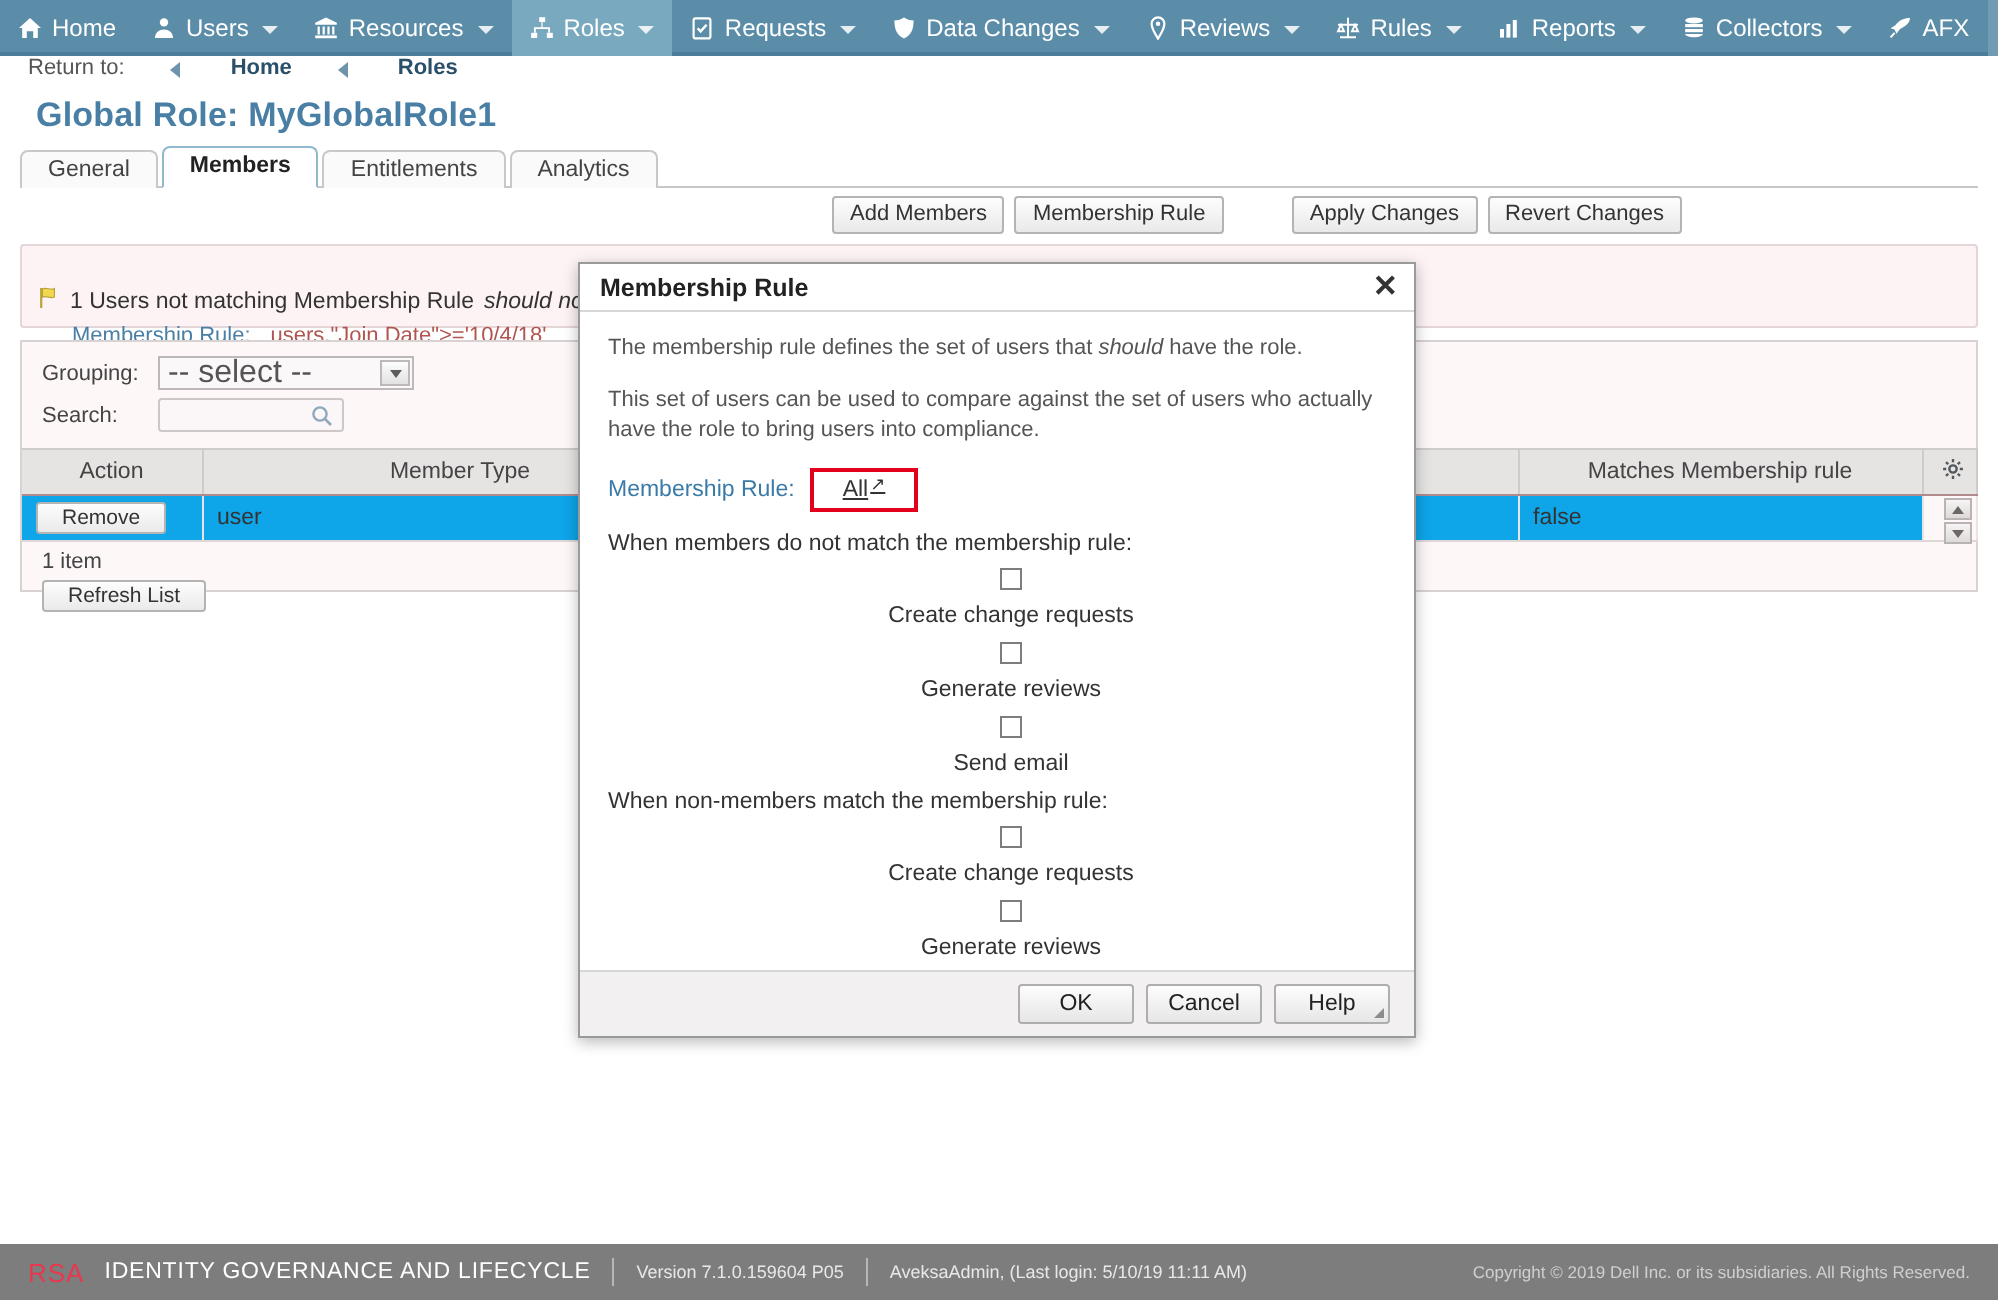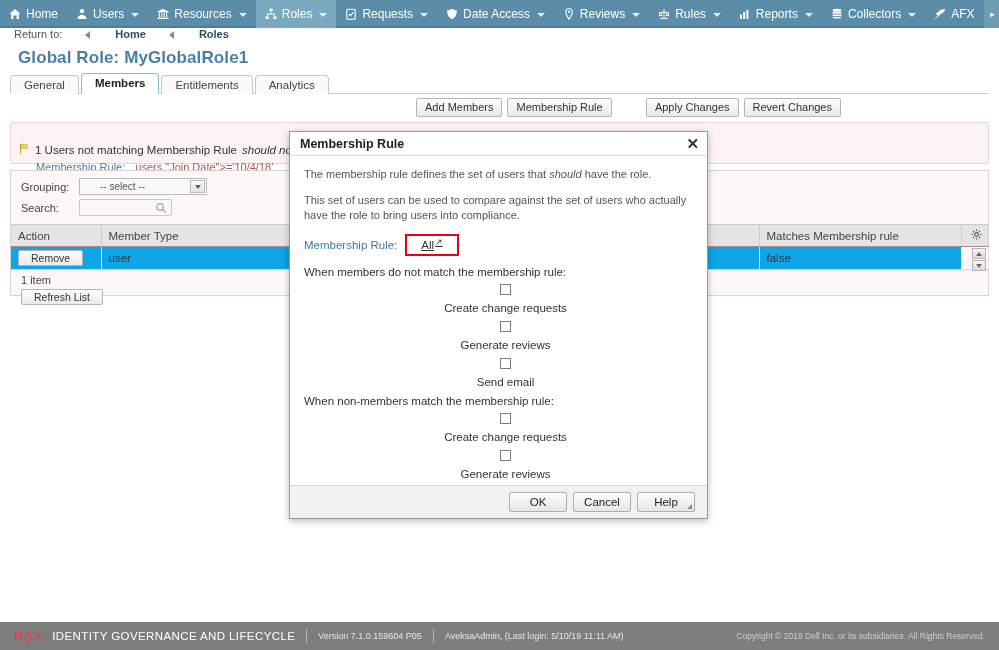--- a/index.html
+++ b/index.html
@@ -109,22 +109,22 @@
   
   .gridpanel {
     position: absolute; top: 170px; left: 10px; width: 979px; height: 126px;
     background: #fdf7f8; border: 1px solid #d9d2d3;
   }
   .gridtools { padding: 7px 10px 4px; }
   .toolline { display: flex; align-items: center; gap: 6px; margin-bottom: 4px; font-size: 11px; color: #444; }
   .toolline .tl-label { width: 52px; }
   .selectbox {
     width: 128px; height: 17px; border: 1px solid #bdb9ba; background: #fbf8f9;
-    display: flex; align-items: center; font-size: 10px; color: #555;
-    padding-left: 20px; position: relative; text-align: right;
+    display: flex; align-items: center; font-size: 16px; color: #555;
+    padding-left: 4px; position: relative; text-align: right;
   }
   .selectbox .sel-arrow {
     position: absolute; right: 1px; top: 1px; width: 15px; height: 13px;
     background: linear-gradient(#fdfdfd,#e2e2e2); border: 1px solid #bdb9ba;
     display: flex; align-items: center; justify-content: center;
   }
   .selectbox .sel-arrow i {
     width: 0; height: 0; border-left: 3px solid transparent;
     border-right: 3px solid transparent; border-top: 4px solid #5c5c5c; display: block;
   }
@@ -132,21 +132,21 @@
     width: 93px; height: 17px; border: 1px solid #cdc7c9; border-radius: 2px;
     background: #fbf6f8; position: relative;
   }
   .searchbox .mag { position: absolute; right: 4px; top: 2px; }
 
   .gridtable { width: 100%; border-collapse: collapse; table-layout: fixed; }
   .gridtable th {
     background: #e6e3e3; border-top: 1px solid #cfcbcb; border-bottom: 1px solid #b08b8e;
     border-right: 1px solid #cfcbcb;
     font-size: 11.5px; font-weight: normal; color: #444;
-    text-align: left; padding: 4px 7px; height: 21px;
+    text-align: center; padding: 4px 7px; height: 21px;
   }
   .gridtable td {
     background: #0ea5e9; border-bottom: 1px solid #ded6d7; border-right: 1px solid #eae3e4;
     font-size: 11.5px; color: #333; padding: 3px 7px; height: 23px;
   }
   .gearcell { width: 28px; text-align: right !important; padding-right: 6px !important; }
   .scrollcell { width: 28px; padding: 0 !important; position: relative; background: #fdf7f8 !important; }
   .scrollbtns { position: absolute; right: 2px; top: 1px; display: flex; flex-direction: column; gap: 1px; }
   .sbtn {
     width: 14px; height: 11px; border: 1px solid #b9b3b4;
@@ -280,21 +280,21 @@
         </span>
       <span>Requests</span>
       <span class="caret"></span>
     </div>
     <div class="navitem">
       <span class="navicon">
           <svg width="12" height="12" viewBox="0 0 12 12">
             <path d="M6 0.8C4.1 2 2.4 2.3 1.2 2.3c0 4.9 1.5 7.5 4.8 8.9 3.3-1.4 4.8-4 4.8-8.9-1.2 0-2.9-.3-4.8-1.5z" fill="#fff"></path>
           </svg>
         </span>
-      <span>Date Access</span>
+      <span>Data Changes</span>
       <span class="caret"></span>
     </div>
     <div class="navitem">
       <span class="navicon">
           <svg width="12" height="12" viewBox="0 0 12 12">
             <path d="M6 0.7C4.2 0.7 2.8 2.1 2.8 3.9c0 2.4 3.2 7.4 3.2 7.4s3.2-5 3.2-7.4C9.2 2.1 7.8.7 6 .7z" fill="none" stroke="#fff" stroke-width="1.1"></path>
             <circle cx="6" cy="3.9" r="1.1" fill="#fff"></circle>
           </svg>
         </span>
       <span>Reviews</span>

